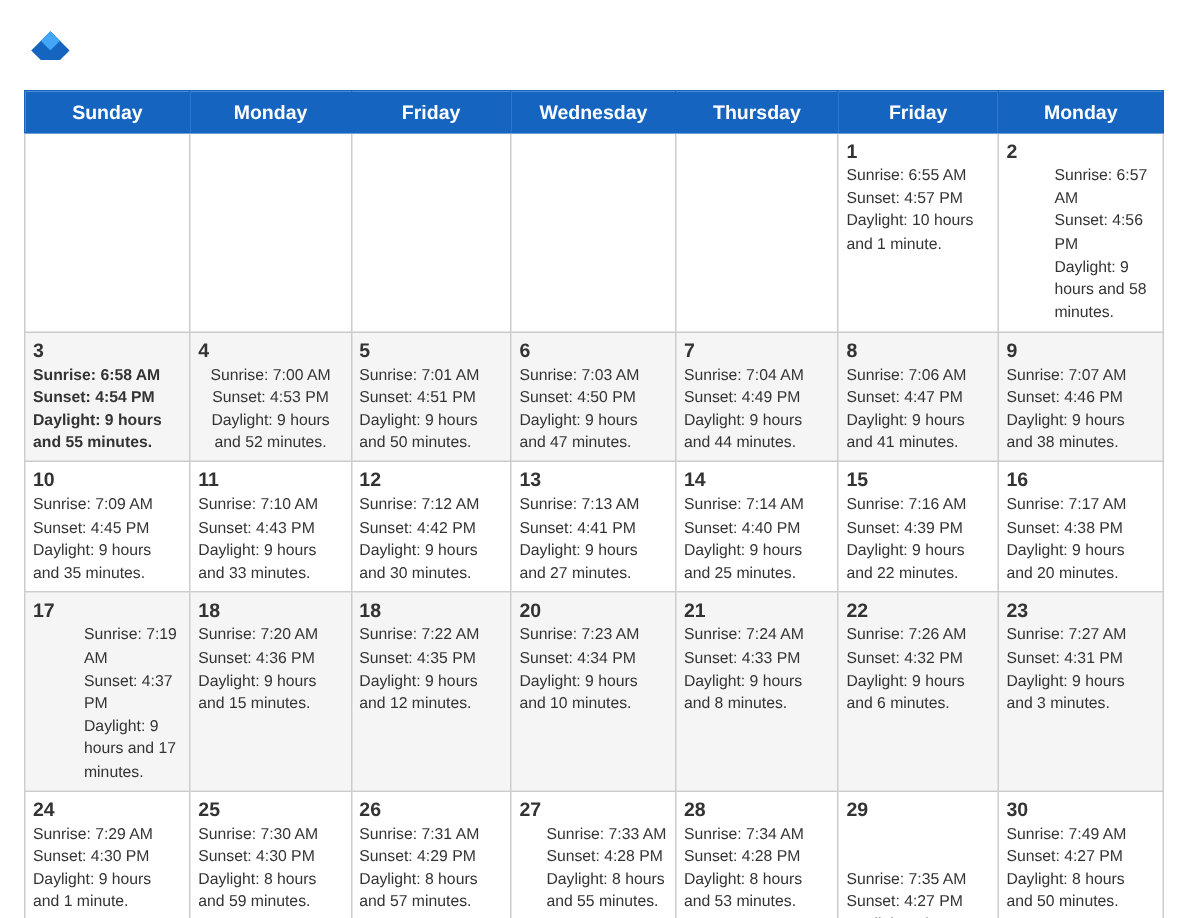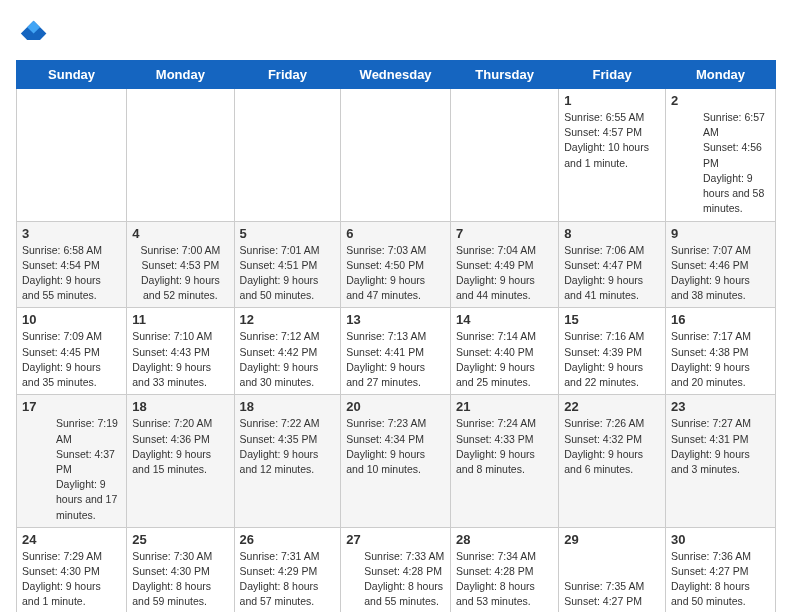--- a/index.html
+++ b/index.html
@@ -133,21 +133,21 @@
         <td>
           <span class="day-number">2</span>
           <div class="day-info" style="white-space: pre-line; margin-left: 32px;">Sunrise: 6:57 AM
 Sunset: 4:56 PM
 Daylight: 9 hours and 58 minutes.</div>
         </td>
       </tr>
       <tr>
         <td>
           <span class="day-number">3</span>
-          <div class="day-info" style="white-space: pre-line;">Sunrise: 6:58 AM
+          <div class="day-info" style="white-space: pre-line; font-weight: bold;">Sunrise: 6:58 AM
 Sunset: 4:54 PM
 Daylight: 9 hours and 55 minutes.</div>
         </td>
         <td>
           <span class="day-number">4</span>
           <div class="day-info" style="white-space: pre-line; text-align: center;">Sunrise: 7:00 AM
 Sunset: 4:53 PM
 Daylight: 9 hours and 52 minutes.</div>
         </td>
         <td>
@@ -301,19 +301,19 @@
 Daylight: 8 hours and 53 minutes.</div>
         </td>
         <td>
           <span class="day-number">29</span>
           <div class="day-info" style="white-space: pre-line; margin-top: 32px;">Sunrise: 7:35 AM
 Sunset: 4:27 PM
 Daylight: 8 hours and 51 minutes.</div>
         </td>
         <td>
           <span class="day-number">30</span>
-          <div class="day-info" style="white-space: pre-line;">Sunrise: 7:36 AM
+          <div class="day-info" style="white-space: pre-line;">Sunrise: 7:49 AM
 Sunset: 4:27 PM
 Daylight: 8 hours and 50 minutes.</div>
         </td>
       </tr>
     </tbody>
 </table>
 
 </body></html>

